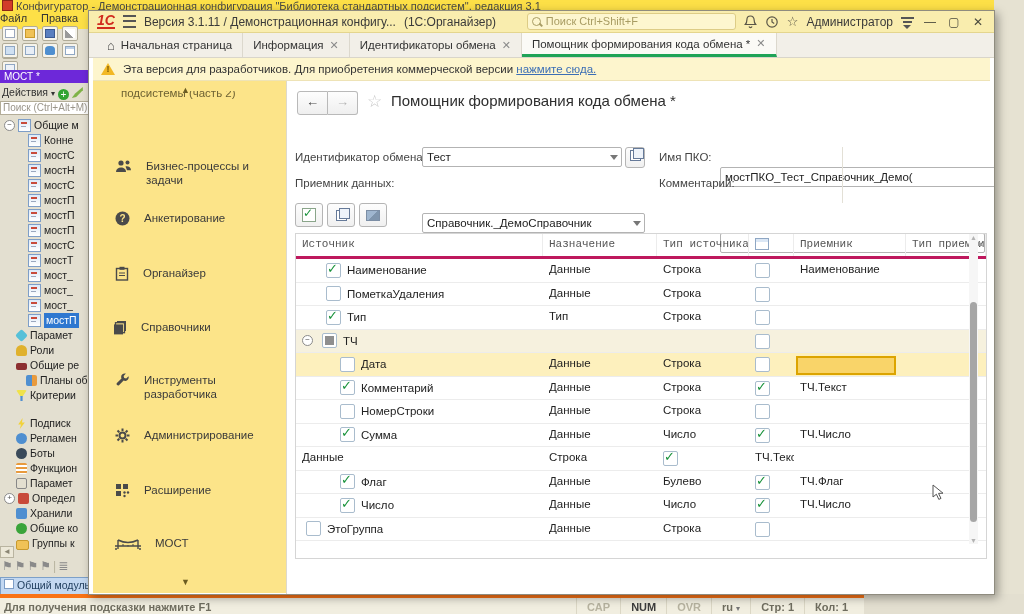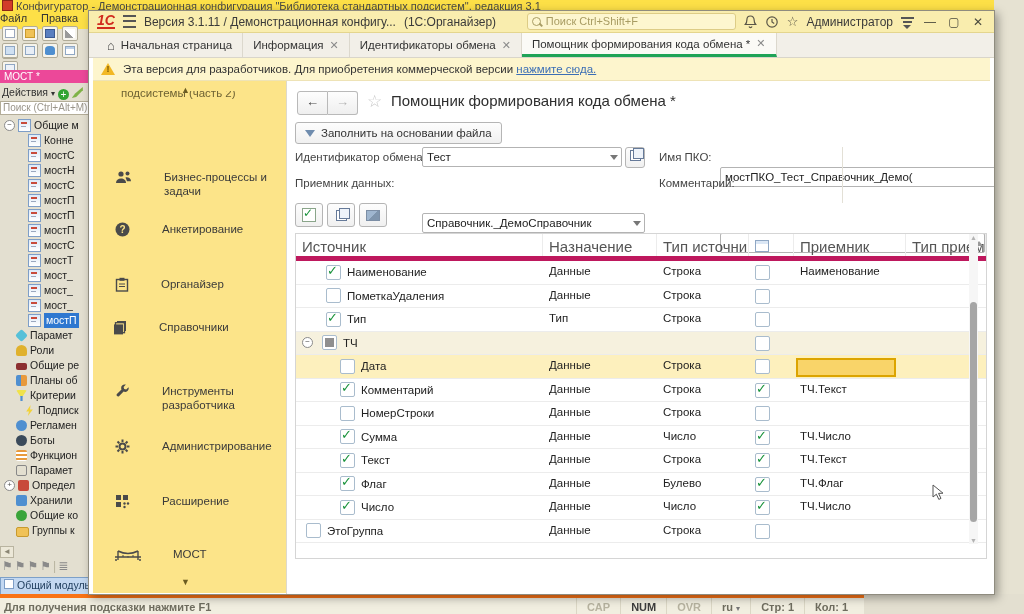--- a/index.html
+++ b/index.html
@@ -9,21 +9,21 @@
 
   
   #outer-title{left:0;top:0;width:1024px;height:29px;background:#fde047;color:#4a4a44;font-size:11px;line-height:11px;white-space:nowrap;overflow:hidden;}
   #outer-title .appico{display:inline-block;width:9px;height:9px;background:#d23b2a;border:1px solid #8d2418;margin:0 3px -1px 2px;}
   #outer-menu{left:0;top:12px;width:88px;height:13px;color:#333;font-size:11px;}
   #outer-menu span{margin-right:14px;}
   .tbico{display:inline-block;width:14px;height:13px;margin-right:4px;border:1px solid #b0ab98;border-radius:2px;background:#f6f4ec;position:relative;}
   .tbico i{position:absolute;inset:2px;display:block;}
   #toolbar1,#toolbar2{left:2px;width:86px;height:16px;}
   #toolbar1{top:26px;} #toolbar2{top:43px;}
-  #cfg-panel-header{left:0;top:70px;width:88px;height:13px;background:#ec4899;color:#fff;font-size:10px;line-height:13px;padding-left:4px;}
+  #cfg-panel-header{left:0;top:70px;width:88px;height:13px;background:#6d28d9;color:#fff;font-size:10px;line-height:13px;padding-left:4px;}
   #cfg-actions{left:2px;top:86px;width:86px;height:13px;font-size:10.5px;color:#333;}
   .mini-add{display:inline-block;width:11px;height:11px;border-radius:50%;background:#33a433;color:#fff;font-size:10px;line-height:11px;text-align:center;vertical-align:-2px;}
   .mini-pencil{display:inline-block;width:11px;height:11px;background:#7fb347;vertical-align:-2px;clip-path:polygon(0 100%,30% 60%,100% 0,100% 30%,40% 90%);}
   #cfg-search{left:0;top:101px;width:86px;height:12px;border:1px solid #b3ad98;background:#fff;color:#9a958a;font-size:10px;line-height:12px;padding-left:2px;white-space:nowrap;overflow:hidden;}
   #tree{left:0;top:118px;width:88px;height:440px;overflow:hidden;font-size:10.5px;color:#222;}
   .trow2{height:15px;line-height:15px;white-space:nowrap;display:flex;align-items:center;}
   .exp{flex:0 0 auto;width:9px;height:9px;border:1px solid #8a8a8a;border-radius:50%;font-size:8px;line-height:8px;text-align:center;color:#555;margin:0 3px 0 2px;background:#fff;}
   .mico{flex:0 0 auto;width:11px;height:11px;border:1px solid #7e9ec7;background:linear-gradient(#dce9f7,#fff);position:relative;margin-right:3px;}
   .mico::after{content:"";position:absolute;left:2px;top:2px;width:6px;height:2px;background:#c84a3a;}
   .mico::before{content:"";position:absolute;left:2px;top:6px;width:5px;height:1px;background:#9aa7be;}
@@ -60,21 +60,21 @@
   
   #warnbar{left:4px;top:47px;width:897px;height:23px;background:#fdf5cd;border-bottom:1px solid #eee3b6;display:flex;align-items:center;gap:8px;padding-left:8px;box-sizing:border-box;font-size:11.5px;}
   .warn-tri{width:0;height:0;border-left:7px solid transparent;border-right:7px solid transparent;border-bottom:12px solid #f2b824;position:relative;}
   .warn-tri::after{content:"!";position:absolute;left:-1.5px;top:1px;color:#7a5800;font-size:9px;font-weight:bold;}
   #warnbar a{color:#3b6eb5;text-decoration:underline;}
   
   #sidebar{left:4px;top:70px;width:193px;height:512px;background:#fce489;overflow:hidden;}
   #side-up{position:absolute;left:88px;top:4px;color:#6b5c20;font-size:9px;}
   #side-clip{position:absolute;left:28px;top:10px;width:160px;height:9px;overflow:hidden;color:#6e6233;font-size:11.5px;}
   #side-clip span{position:relative;top:-4px;}
-  .side-item{position:absolute;left:0;width:233px;display:flex;gap:32px;align-items:flex-start;padding-left:22px;box-sizing:border-box;color:#3a3a3a;font-size:11.5px;line-height:14px;margin-top:11px;}
+  .side-item{position:absolute;left:0;width:233px;display:flex;gap:14px;align-items:flex-start;padding-left:22px;box-sizing:border-box;color:#3a3a3a;font-size:11.5px;line-height:14px;}
   .side-item svg{flex:0 0 auto;margin-top:0;}
   #side-down{position:absolute;left:88px;bottom:6px;color:#6b5c20;font-size:9px;}
   
   #main{left:197px;top:70px;width:708px;height:513px;background:#fff;border-left:1px solid #ddd9cd;}
   .navgrp{left:10px;top:10px;display:flex;}
   .navbtn{width:29px;height:22px;border:1px solid #b9b9b9;background:linear-gradient(#fdfdfd,#efefef);text-align:center;line-height:20px;font-size:13px;color:#444;}
   .navbtn:first-child{border-radius:3px 0 0 3px;}
   .navbtn:last-child{border-radius:0 3px 3px 0;border-left:none;color:#b5b5b5;}
   #fav-star{left:80px;top:10px;font-size:17px;color:#c9c9c9;}
   #panel-title{left:104px;top:11px;font-size:15px;color:#2e2e2e;white-space:nowrap;}
@@ -91,21 +91,21 @@
   
   .mini-btn{width:26px;height:22px;border:1px solid #b5b5b5;border-radius:3px;background:linear-gradient(#fdfdfd,#f0f0f0);display:flex;align-items:center;justify-content:center;}
   .sheet-check{width:12px;height:12px;border:1px solid #8aa58a;background:#fff;position:relative;}
   .sheet-check::after{content:"✓";position:absolute;left:0px;top:-3px;color:#18923a;font-weight:bold;font-size:12px;}
   .img-ico{width:12px;height:9px;background:linear-gradient(135deg,#9fb6cf 50%,#7f95ad 50%);border:1px solid #7c8ea5;}
   .list-ico{width:12px;height:10px;position:relative;}
   .list-ico i{position:absolute;left:3px;right:0;height:1.5px;background:#4e79b0;}
   .list-ico i:nth-child(1){top:1px;} .list-ico i:nth-child(2){top:4.5px;left:0;} .list-ico i:nth-child(3){top:8px;}
   
   #grid{left:8px;top:152px;width:692px;height:326px;border:1px solid #d5d5d5;box-sizing:border-box;overflow:hidden;}
-  .g-head{display:grid;grid-template-columns:247px 114px 92px 45px 112px 1fr;height:22px;border-bottom:5px solid #be185d;color:#555;font-size:15px;}
+  .g-head{display:grid;grid-template-columns:247px 114px 92px 45px 112px 1fr;height:22px;border-bottom:3px solid #be185d;color:#555;font-size:11px;font-family:Liberation Mono, monospace;}
   .g-head>div{padding:4px 0 0 6px;border-right:1px solid #ececec;white-space:nowrap;overflow:hidden;position:relative;}
   .tbl-ico{display:inline-block;width:12px;height:10px;border:1px solid #8fa7c4;background:linear-gradient(#dbe7f5 30%,#fff 30%);}
   .sort{position:absolute;right:2px;top:7px;width:0;height:0;border-left:4px solid transparent;border-right:4px solid transparent;border-bottom:5px solid #999;}
   .trow{display:grid;grid-template-columns:247px 114px 92px 45px 112px 1fr;height:23.5px;border-bottom:1px solid #ececec;font-size:11.5px;color:#222;box-sizing:border-box;}
   .trow>div{padding-top:4px;padding-left:6px;white-space:nowrap;overflow:hidden;box-sizing:border-box;}
   .trow .c-src{display:flex;align-items:center;gap:6px;padding-top:0;}
   .row-group{background:#f6f1de;}
   .row-selected{background:#fdf0bd;}
   .cb{flex:0 0 auto;display:inline-block;width:13px;height:13px;border:1px solid #a9bccd;border-radius:2px;background:#fff;position:relative;}
   .cb.on::after{content:"✓";position:absolute;left:0px;top:-3px;color:#18923a;font-weight:bold;font-size:13px;}
@@ -216,31 +216,31 @@
       <div class="trow2" style="padding-left: 2px;">
         <span style="width:14px;flex:0 0 auto;"></span>
         <span class="tico" style="background:#e0b12c;border-radius:50% 50% 2px 2px;"></span>
         <span>Роли</span>
       </div>
       <div class="trow2" style="padding-left: 2px;">
         <span style="width:14px;flex:0 0 auto;"></span>
         <span class="tico" style="background:#8c2f2f;height:7px;margin-top:2px;"></span>
         <span>Общие ре</span>
       </div>
-      <div class="trow2" style="padding-left: 2px;">
+      <div class="trow2" style="padding-left: 12px;">
         <span style="width:14px;flex:0 0 auto;"></span>
         <span class="tico" style="background:linear-gradient(90deg,#4f8fd0 50%,#e89a3c 50%);"></span>
         <span>Планы об</span>
       </div>
       <div class="trow2" style="padding-left: 2px;">
         <span style="width:14px;flex:0 0 auto;"></span>
         <span class="tico" style="background:linear-gradient(#f0e24b 50%,#4f8fd0 50%);clip-path:polygon(0 0,100% 0,60% 60%,60% 100%,40% 100%,40% 60%);"></span>
         <span>Критерии</span>
       </div>
-      <div class="trow2" style="padding-left: 10px;">
+      <div class="trow2" style="padding-left: 2px; margin-top: 13px;">
         <span style="width:14px;flex:0 0 auto;"></span>
         <span class="tico" style="background:#f2d23a;clip-path:polygon(60% 0,20% 60%,45% 60%,35% 100%,80% 40%,55% 40%);"></span>
         <span>Подписк</span>
       </div>
       <div class="trow2" style="padding-left: 2px;">
         <span style="width:14px;flex:0 0 auto;"></span>
         <span class="tico" style="background:#4f8fd0;border-radius:50%;"></span>
         <span>Регламен</span>
       </div>
       <div class="trow2" style="padding-left: 2px;">
@@ -375,21 +375,21 @@
           <span style="width:120px;">Анкетирование</span>
         </div>
         <div class="side-item" style="top: 185px;">
           <span><svg width="14" height="15" viewBox="0 0 14 15">
               <rect x="1.5" y="2.5" width="11" height="11.5" fill="none" stroke="#4a4a4a" stroke-width="1.4"></rect>
               <rect x="4.5" y="0.8" width="5" height="3" fill="#4a4a4a"></rect>
               <path d="M4 7h6M4 9.5h6" stroke="#4a4a4a" stroke-width="1.2"></path>
             </svg></span>
           <span style="width:120px;">Органайзер</span>
         </div>
-        <div class="side-item" style="top: 228px; padding-left: 20px;">
+        <div class="side-item" style="top: 239px; padding-left: 20px;">
           <span><svg width="14" height="15" viewBox="0 0 14 15">
               <rect x="4" y="1" width="9" height="10" fill="#4a4a4a"></rect>
               <rect x="2.5" y="2.7" width="9" height="10" fill="#fce489" stroke="#4a4a4a" stroke-width="1.3"></rect>
               <rect x="1" y="4.4" width="9" height="10" fill="#4a4a4a"></rect>
             </svg></span>
           <span style="width:120px;">Справочники</span>
         </div>
         <div class="side-item" style="top: 292px;">
           <span><svg width="15" height="15" viewBox="0 0 15 15">
               <path d="M13.5 3.2a3.6 3.6 0 0 1-4.9 4.4L4 12.2a1.5 1.5 0 0 1-2.1-2.1L6.5 5.5a3.6 3.6 0 0 1 4.4-4.9L8.6 2.9l.6 2 2 .6z" fill="#4a4a4a"></path>
@@ -426,24 +426,20 @@
       </div>
 
     <div id="main" class="abs">
       <div class="navgrp abs">
         <div class="navbtn">←</div>
         <div class="navbtn">→</div>
       </div>
       <span id="fav-star" class="abs">☆</span>
       <span id="panel-title" class="abs">Помощник формирования кода обмена *</span>
 
-      <div id="fill-btn" class="btn abs">
-        <span class="funnel"></span>
-        <span>Заполнить на основании файла</span>
-      </div>
 
       <span class="flabel abs" style="left:8px;top:70px;">Идентификатор обмена:</span>
       <div class="field abs" style="left:135px;top:66px;width:200px;"><span>Тест</span><span class="dd"></span></div>
       <div class="sq-btn abs" style="left:338px;top:66px;width:20px;"><span class="open-ico"></span></div>
       <span class="flabel abs" style="left:372px;top:70px;">Имя ПКО:</span>
       <div class="field abs" style="left:433px;top:66px;width:287px;"><span>мостПКО_Тест_Справочник_Демо(</span></div>
 
       <span class="flabel abs" style="left:8px;top:96px;">Приемник данных:</span>
       <div class="field abs" style="left:135px;top:92px;width:223px;"><span>Справочник._ДемоСправочник</span><span class="dd"></span></div>
       <span class="flabel abs" style="left:372px;top:96px;">Комментарий:</span>
@@ -555,24 +551,20 @@
                 <span class="cb on"></span>
                 <span>Сумма</span>
               </div>
               <div>Данные</div>
               <div>Число</div>
               <div style="padding-top: 0px;"><span class="cb cb-solo on"></span></div>
               <div>ТЧ.Число</div>
               <div></div>
             </div>
             <div class="trow">
-              <div class="c-src" style="padding-left: 44px;">
-                <span class="cb on"></span>
-                <span>Текст</span>
-              </div>
               <div>Данные</div>
               <div>Строка</div>
               <div style="padding-top: 0px;"><span class="cb cb-solo on"></span></div>
               <div>ТЧ.Текст</div>
               <div></div>
             </div>
             <div class="trow">
               <div class="c-src" style="padding-left: 44px;">
                 <span class="cb on"></span>
                 <span>Флаг</span>

